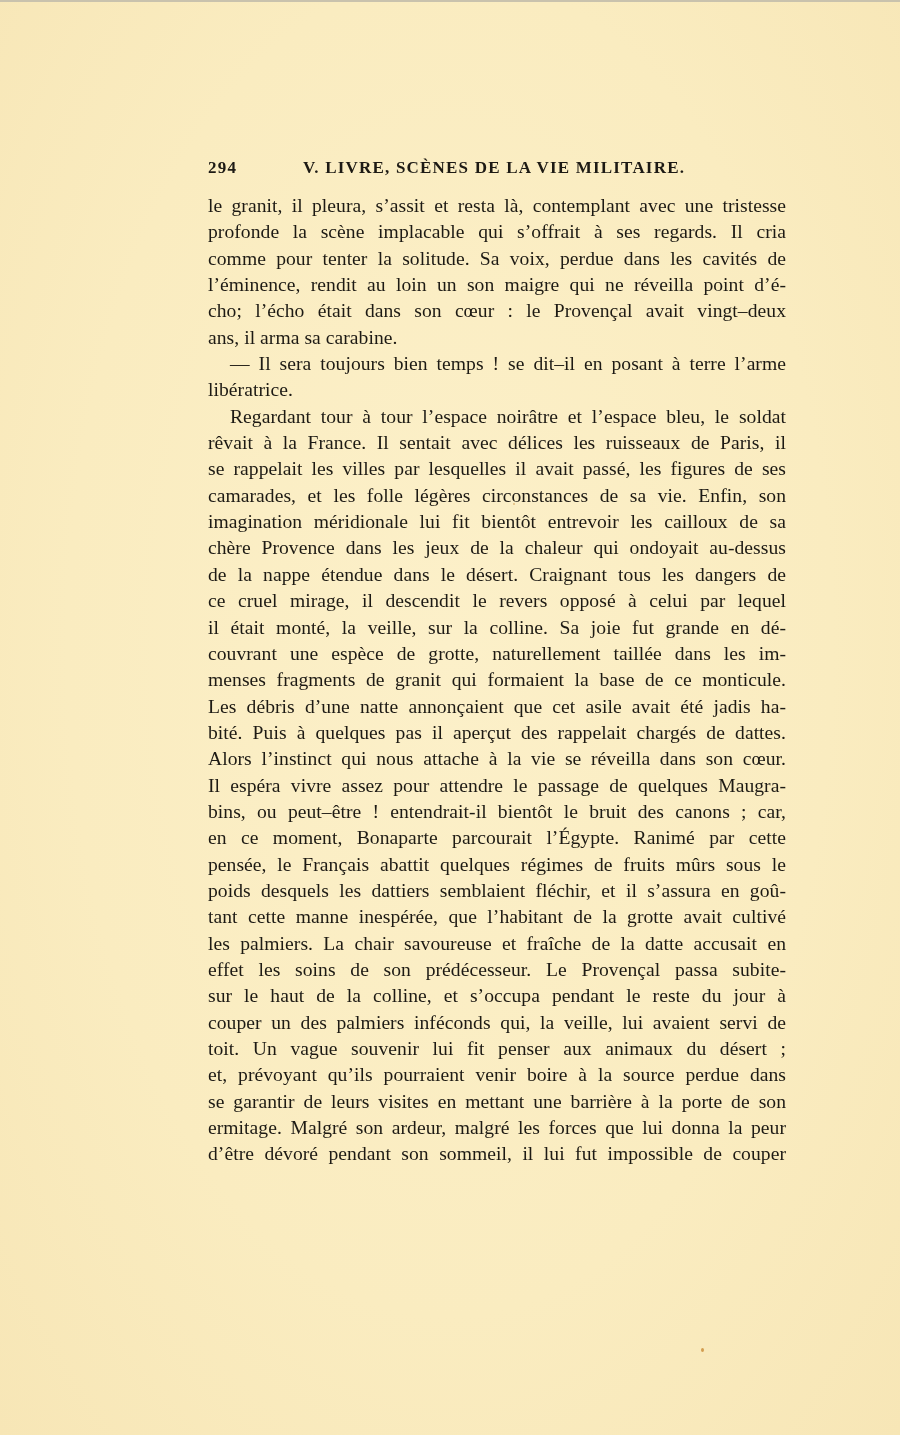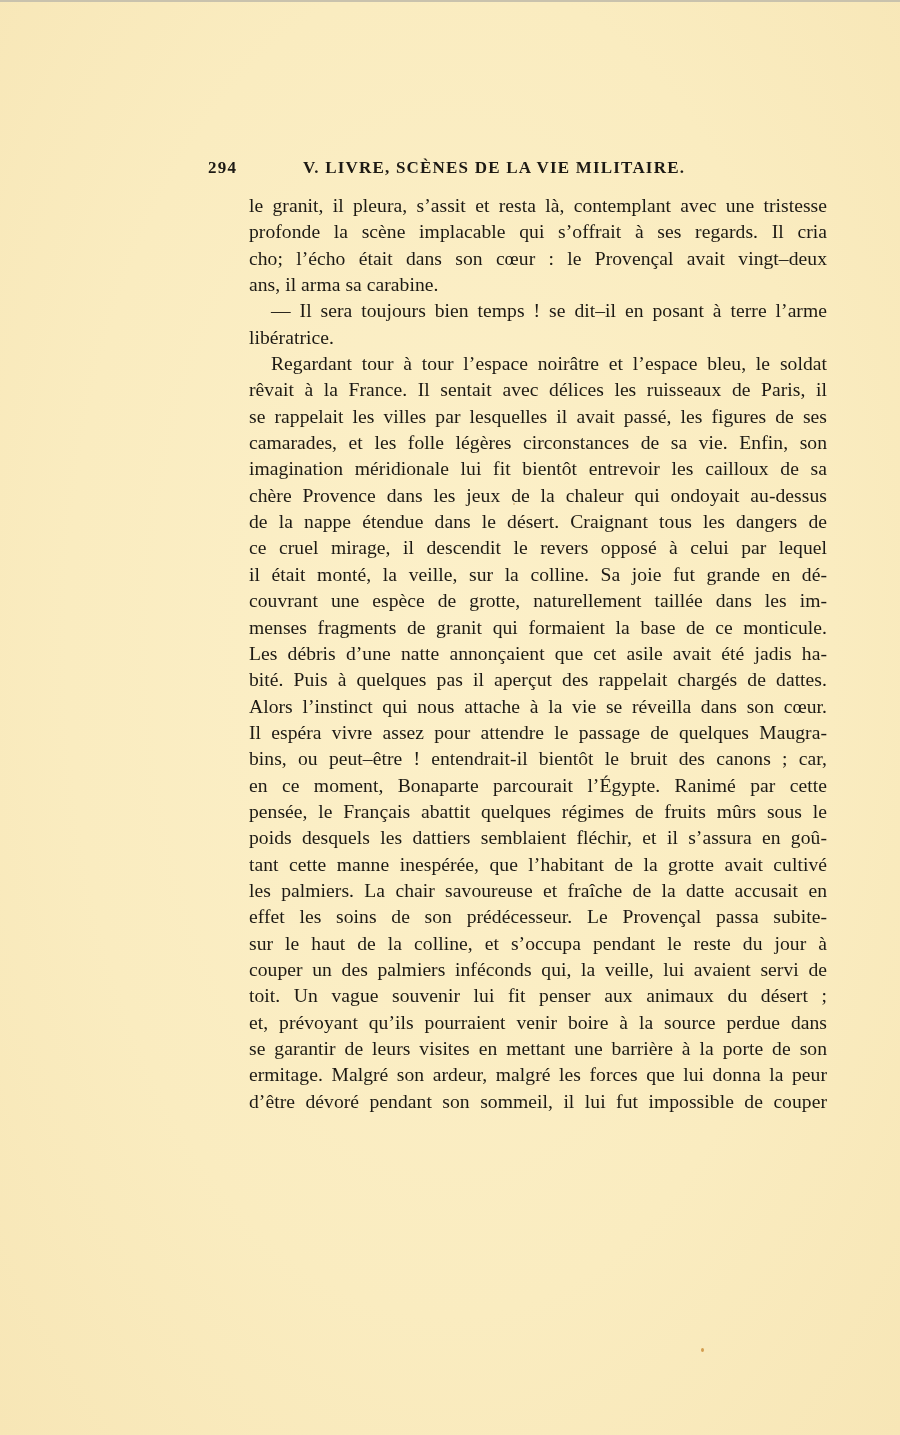--- a/index.html
+++ b/index.html
@@ -48,21 +48,20 @@
     position: absolute;
     left: 95px;
     top: 0;
     white-space: nowrap;
   }
   .text-block {
     position: absolute;
     left: 208px;
     top: 193px;
     width: 578px;
-    margin-left: 41px;
   }
   .line {
     display: block;
     height: 26.35px;
     line-height: 26px;
     font-size: 19.6px;
     white-space: nowrap;
     text-align: justify;
     text-align-last: justify;
     letter-spacing: 0.05px;
@@ -88,20 +87,22 @@
   <div class="top-edge"></div>
 
   <div class="running-head">
     <span class="page-number">294</span>
     <span class="head-title">V. LIVRE, SCÈNES DE LA VIE MILITAIRE.</span>
   </div>
 
   <div class="text-block" id="text-block">
       <span class="line">le granit, il pleura, s’assit et resta là, contemplant avec une tristesse</span>
       <span class="line">profonde la scène implacable qui s’offrait à ses regards. Il cria</span>
+      <span class="line">comme pour tenter la solitude. Sa voix, perdue dans les cavités de</span>
+      <span class="line">l’éminence, rendit au loin un son maigre qui ne réveilla point d’é-</span>
       <span class="line">cho; l’écho était dans son cœur : le Provençal avait vingt–deux</span>
       <span class="line last">ans, il arma sa carabine.</span>
       <span class="line indent">— Il sera toujours bien temps ! se dit–il en posant à terre l’arme</span>
       <span class="line last">libératrice.</span>
       <span class="line indent">Regardant tour à tour l’espace noirâtre et l’espace bleu, le soldat</span>
       <span class="line">rêvait à la France. Il sentait avec délices les ruisseaux de Paris, il</span>
       <span class="line">se rappelait les villes par lesquelles il avait passé, les figures de ses</span>
       <span class="line">camarades, et les folle légères circonstances de sa vie. Enfin, son</span>
       <span class="line">imagination méridionale lui fit bientôt entrevoir les cailloux de sa</span>
       <span class="line">chère Provence dans les jeux de la chaleur qui ondoyait au-dessus</span>

